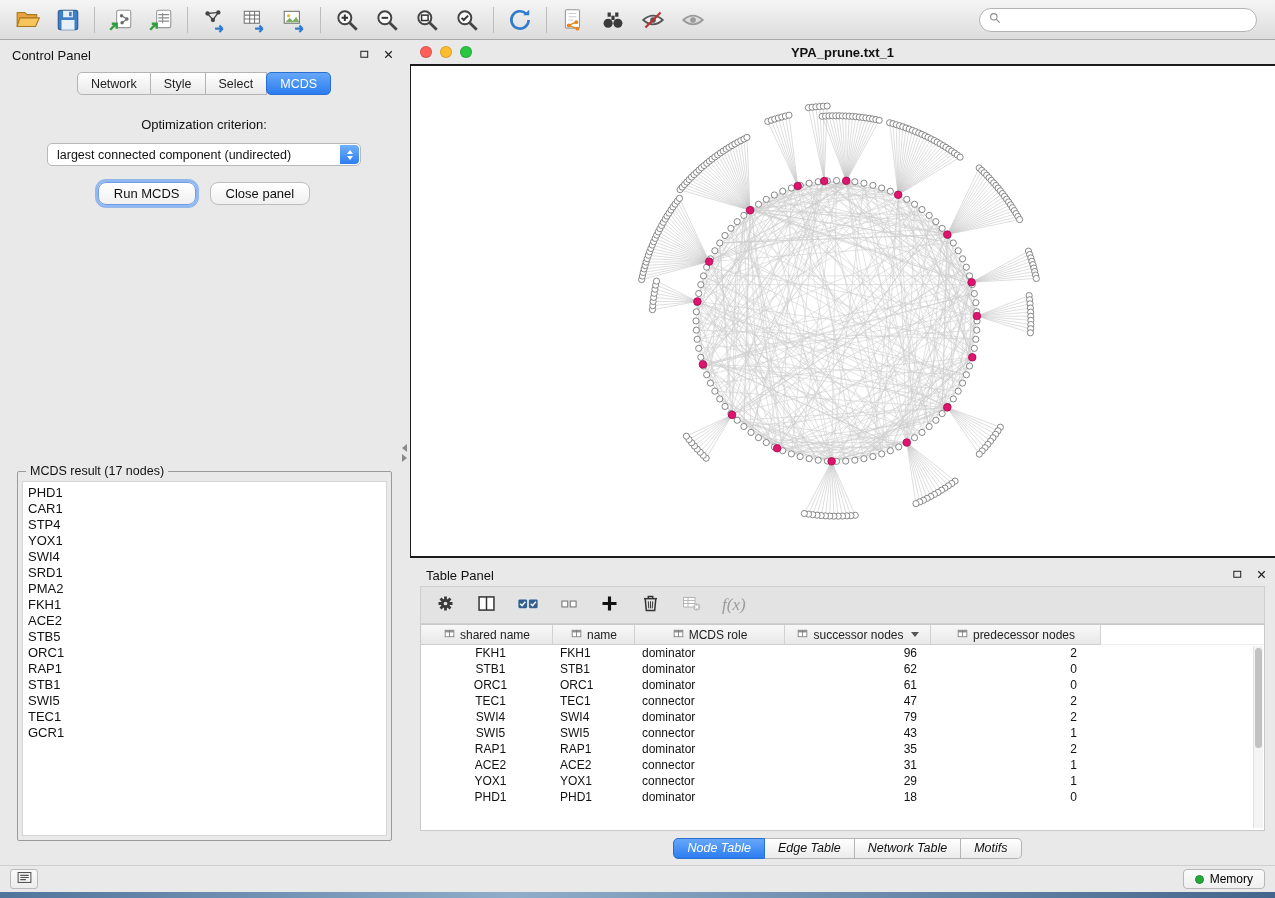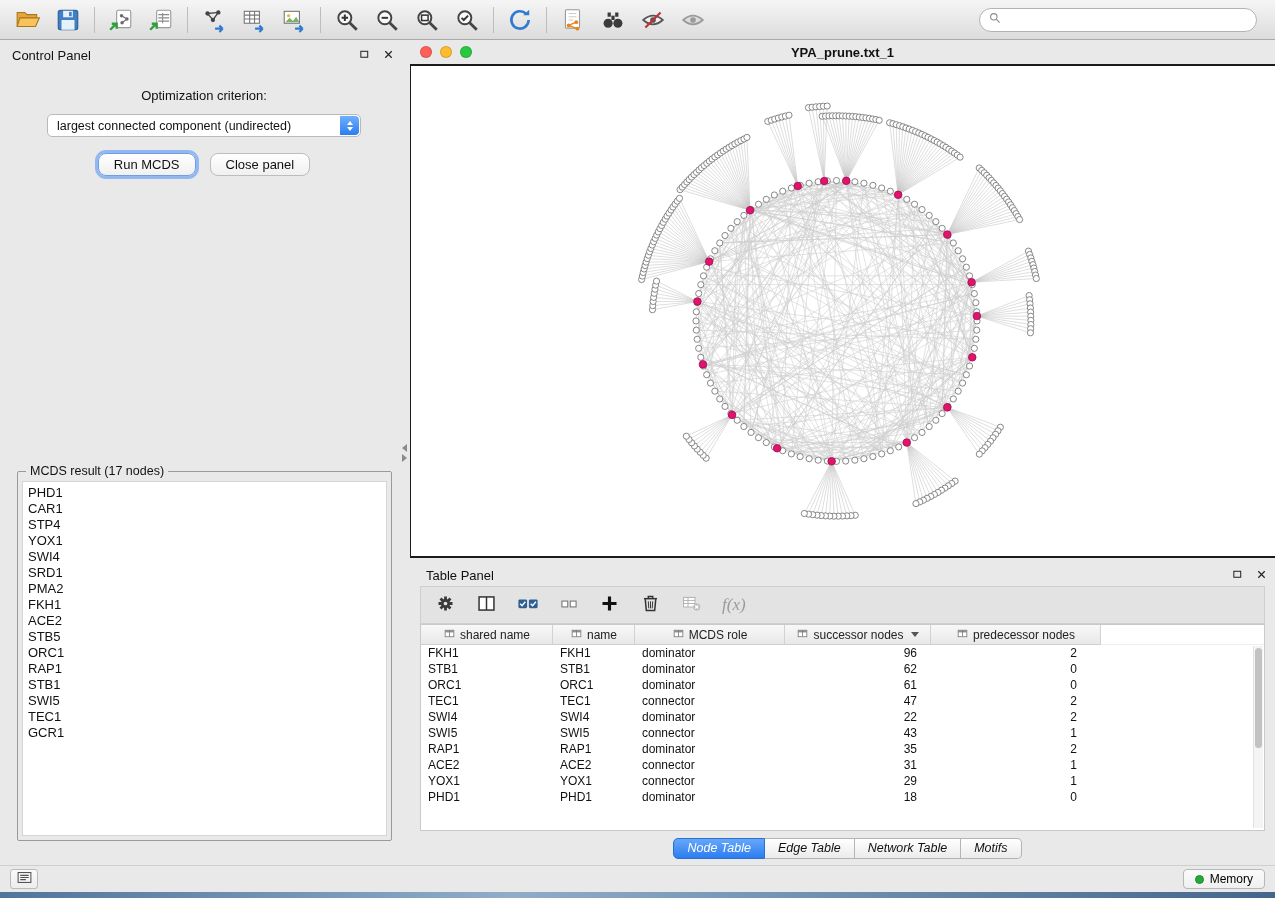--- a/index.html
+++ b/index.html
@@ -92,21 +92,21 @@
   .tpi { display:flex; align-items:center; justify-content:center; background:none; border:none; }
   .fx { font-family:"Liberation Serif","DejaVu Serif",serif; font-style:italic; color:#9a9a9a;
         font-size:17px; }
   .tp-table { flex:1; background:#fff; border:1px solid #c9c9c9; margin-right:10px;
               position:relative; display:flex; flex-direction:column; overflow:hidden; min-height:0; }
   .thead { display:flex; height:20px; flex:none; font-size:12px; }
   .th { display:flex; align-items:center; justify-content:center; gap:4px; flex:none;
         background:linear-gradient(#f8f8f8,#e8e8e8); border-right:1px solid #d2d2d2;
         border-bottom:1px solid #cfcfcf; color:#222; cursor:default; }
   .th-fill { flex:1; background:#fff; border-bottom:1px solid #eee; }
-  .c0 { width:132px; } .c1 { width:82px; } .c2 { width:150px; } .c3 { width:146px; } .c4 { width:170px; }
+  .c0 { width:132px;text-align:center; } .c1 { width:82px; } .c2 { width:150px; } .c3 { width:146px; } .c4 { width:170px; }
   .tbody { flex:1; overflow:hidden; }
   .tr { display:flex; height:16px; align-items:center; font-size:12px; }
   .td { flex:none; padding-left:7px; white-space:nowrap; overflow:hidden; }
   .td.num { text-align:right; padding-left:0; padding-right:14px; }
   .td.c4.num { padding-right:24px; }
   .sort-tri { width:0; height:0; border-left:4px solid transparent; border-right:4px solid transparent;
               border-top:5px solid #555; margin-left:3px; }
   .vscroll { position:absolute; right:1px; top:21px; bottom:2px; width:10px; background:#f4f4f4;
              border-left:1px solid #e2e2e2; }
   .vthumb { position:absolute; top:2px; left:1px; width:7px; height:100px; background:#c2c2c2;
@@ -309,20 +309,26 @@
         <button class="wbtn">
             <span><svg width="11" height="11" viewBox="0 0 24 24">
                 <rect x="4" y="5" width="15" height="13" fill="none" stroke="#222" stroke-width="2.2"></rect>
               </svg></span>
           </button>
         <button class="wbtn">
             <span><svg width="11" height="11" viewBox="0 0 24 24">
                 <path d="M5 5l14 14M19 5L5 19" stroke="#222" stroke-width="2.6"></path>
               </svg></span>
           </button>
+      </div>
+      <div class="cp-tabs">
+        <div class="cp-tab">Network</div>
+        <div class="cp-tab">Style</div>
+        <div class="cp-tab">Select</div>
+        <div class="cp-tab active">MCDS</div>
       </div>
       <div class="panel-body">
         <div class="opt-label">Optimization criterion:</div>
         <div class="dropdown">
           <span>largest connected component (undirected)</span>
           <span class="dd-cap">
               <i class="tri-up"></i>
               <i class="tri-dn"></i>
             </span>
         </div>
@@ -1410,21 +1416,21 @@
                 <div class="td c0">TEC1</div>
                 <div class="td c1">TEC1</div>
                 <div class="td c2">connector</div>
                 <div class="td c3 num">47</div>
                 <div class="td c4 num">2</div>
               </div>
               <div class="tr">
                 <div class="td c0">SWI4</div>
                 <div class="td c1">SWI4</div>
                 <div class="td c2">dominator</div>
-                <div class="td c3 num">22</div>
+                <div class="td c3 num">79</div>
                 <div class="td c4 num">2</div>
               </div>
               <div class="tr">
                 <div class="td c0">SWI5</div>
                 <div class="td c1">SWI5</div>
                 <div class="td c2">connector</div>
                 <div class="td c3 num">43</div>
                 <div class="td c4 num">1</div>
               </div>
               <div class="tr">

